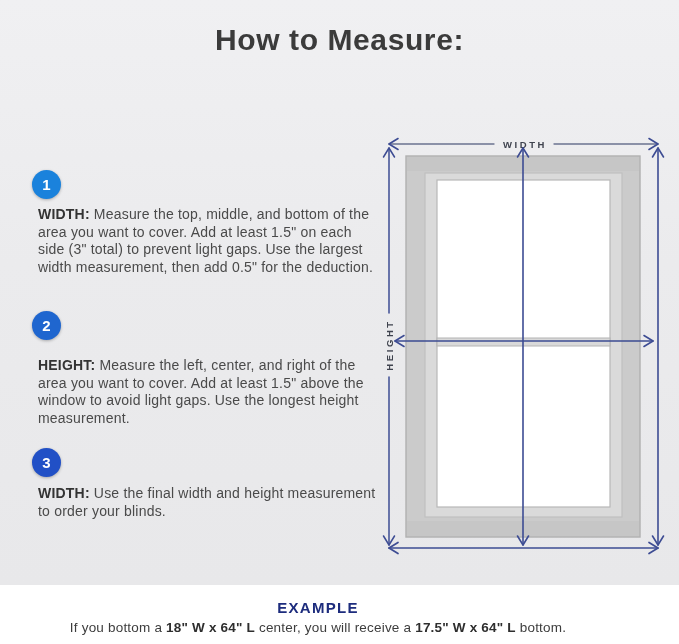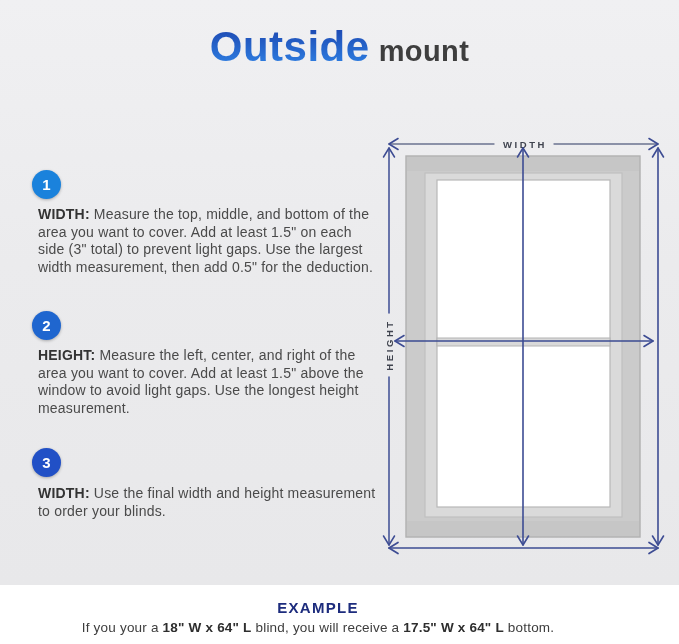--- a/index.html
+++ b/index.html
@@ -26,21 +26,21 @@
                 color:#ffffff; font-weight:700; font-size:15px;
                 display:flex; align-items:center; justify-content:center;
                 box-shadow:0 1px 3px rgba(0,0,0,0.28); }
   .step-text { position:absolute; width:340px; font-size:14px; line-height:17.5px;
                color:#4a4a4a; letter-spacing:0.2px; }
   .step-text strong { color:#333333; font-weight:700; }
 
   #badge-1 { left:32px; top:170px; }
   #text-1  { left:38px; top:206px; }
   #badge-2 { left:32px; top:311px; }
-  #text-2  { left:38px; top:347px; }
+  #text-2  { left:38px; top:357px; }
   #badge-3 { left:32px; top:448px; }
   #text-3  { left:38px; top:485px; }
 
   
   .diagram { position:absolute; left:375px; top:135px; width:295px; height:425px; }
   .dim-label { font-family:"Liberation Sans", sans-serif; font-size:9.5px; font-weight:700;
                letter-spacing:2.6px; fill:#3f434e; }
 
   
   .example { position:absolute; top:585px; left:0; width:636px; height:59px;
@@ -50,23 +50,21 @@
   .example-line b { color:#2e2e2e; }
 </style>
 </head>
 <body>
 
 <div class="canvas">
 
   <div class="gray-area"></div>
 
   <div class="title-block">
-    <div class="title-line2">
-      <span class="title-highlight">Outside</span><span class="title-rest">mount</span>
-    </div>
+    <div class="title-line1">How to Measure:</div>
   </div>
 
   <div class="step-badge" id="badge-1" style="background: rgb(26, 130, 220);">
     <span>1</span>
   </div>
   <p class="step-text" id="text-1"><strong>WIDTH:</strong> <span>Measure the top, middle, and bottom of the area you want to cover. Add at least 1.5" on each side (3" total) to prevent light gaps. Use the largest width measurement, then add 0.5" for the deduction.</span></p>
 
   <div class="step-badge" id="badge-2" style="background: rgb(31, 102, 207);">
     <span>2</span>
   </div>
@@ -126,16 +124,16 @@
 
     <g stroke="#3d4c93" stroke-width="1.6" fill="none" stroke-linecap="round" stroke-linejoin="round">
       <line x1="20" y1="206" x2="278" y2="206"></line>
       <path d="M29 200.5 L20 206 L29 211.5"></path>
       <path d="M269 200.5 L278 206 L269 211.5"></path>
     </g>
   </svg>
 
   <div class="example">
     <div class="example-heading">EXAMPLE</div>
-    <div class="example-line"><span>If you your a </span><b>18" W x 64" L</b><span> blind, you will receive a </span><b>17.5" W x 64" L</b><span> bottom.</span></div>
+    <div class="example-line"><span>If you bottom a </span><b>18" W x 64" L</b><span> center, you will receive a </span><b>17.5" W x 64" L</b><span> bottom.</span></div>
   </div>
 
 </div>
 
 </body></html>

